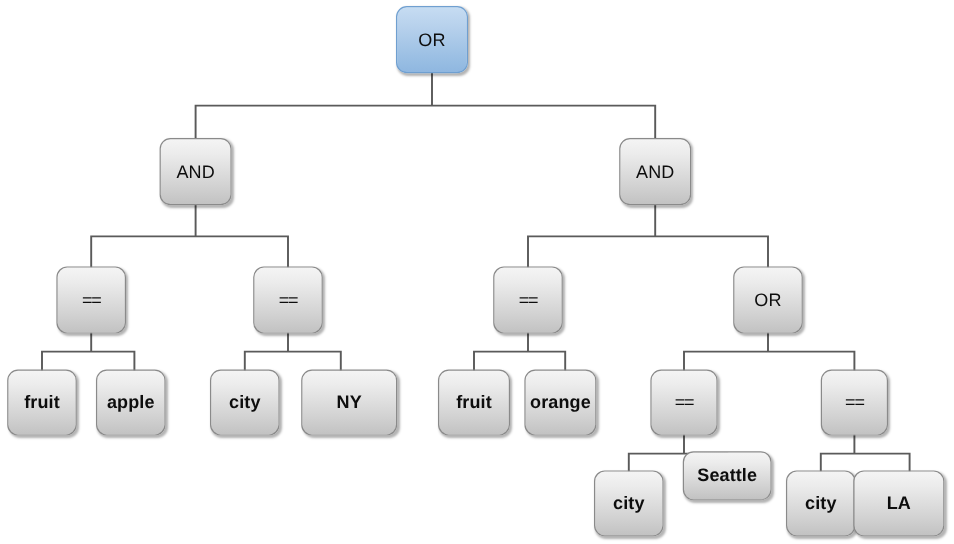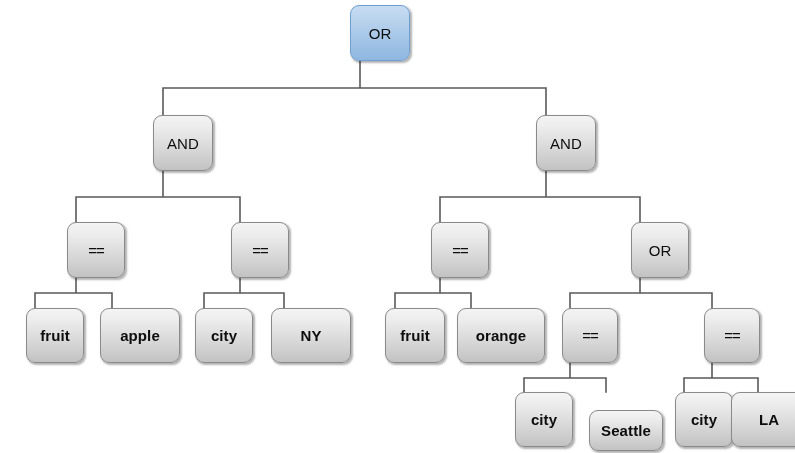--- a/index.html
+++ b/index.html
@@ -34,21 +34,20 @@
     justify-content: center;
     border-radius: 9px;
     border: 1px solid #8f8f8f;
     box-shadow: 1.5px 1.5px 2px rgba(0,0,0,0.30);
     color: #0d0d0d;
     font-size: 15px;
     line-height: 1;
     letter-spacing: 0.1px;
     white-space: nowrap;
     text-align: left;
-    margin-left: 20px;
   }
   .node-gray {
     background: linear-gradient(to bottom, #f4f4f4 0%, #ececec 22%, #d2d2d2 72%, #c2c2c2 100%);
     border-color: #8a8a8a;
   }
   .node-blue {
     background: linear-gradient(to bottom, #c6dcf2 0%, #b7d1ec 30%, #9cc0e4 75%, #8fb7e0 100%);
     border-color: #6f9fd0;
   }
   .node-op .node-label {
@@ -98,45 +97,45 @@
       </div>
       <div class="node node-gray node-op" style="left: 411px; top: 222px; width: 58px; height: 56px;">
         <span class="node-label eq-label">==</span>
       </div>
       <div class="node node-gray node-op" style="left: 611px; top: 222px; width: 58px; height: 56px;">
         <span class="node-label">OR</span>
       </div>
       <div class="node node-gray" style="left: 6px; top: 308px; width: 58px; height: 55px;">
         <span class="node-label">fruit</span>
       </div>
-      <div class="node node-gray" style="left: 80px; top: 308px; width: 80px; height: 55px;">
+      <div class="node node-gray" style="left: 80px; top: 308px; width: 58px; height: 55px;">
         <span class="node-label">apple</span>
       </div>
       <div class="node node-gray" style="left: 175px; top: 308px; width: 58px; height: 55px;">
         <span class="node-label">city</span>
       </div>
       <div class="node node-gray" style="left: 251px; top: 308px; width: 80px; height: 55px;">
         <span class="node-label">NY</span>
       </div>
       <div class="node node-gray" style="left: 365px; top: 308px; width: 60px; height: 55px;">
         <span class="node-label">fruit</span>
       </div>
-      <div class="node node-gray" style="left: 437px; top: 308px; width: 88px; height: 55px;">
+      <div class="node node-gray" style="left: 437px; top: 308px; width: 60px; height: 55px;">
         <span class="node-label">orange</span>
       </div>
       <div class="node node-gray node-op" style="left: 542px; top: 308px; width: 56px; height: 55px;">
         <span class="node-label eq-label">==</span>
       </div>
       <div class="node node-gray node-op" style="left: 684px; top: 308px; width: 56px; height: 55px;">
         <span class="node-label eq-label">==</span>
       </div>
       <div class="node node-gray" style="left: 495px; top: 392px; width: 58px; height: 55px;">
         <span class="node-label">city</span>
       </div>
-      <div class="node node-gray" style="left: 569px; top: 410px; width: 74px; height: 41px;">
+      <div class="node node-gray" style="left: 569px; top: 376px; width: 74px; height: 41px;">
         <span class="node-label">Seattle</span>
       </div>
       <div class="node node-gray" style="left: 655px; top: 392px; width: 58px; height: 55px;">
         <span class="node-label">city</span>
       </div>
       <div class="node node-gray" style="left: 711px; top: 392px; width: 76px; height: 55px;">
         <span class="node-label">LA</span>
       </div>
     </div>
 </div>

